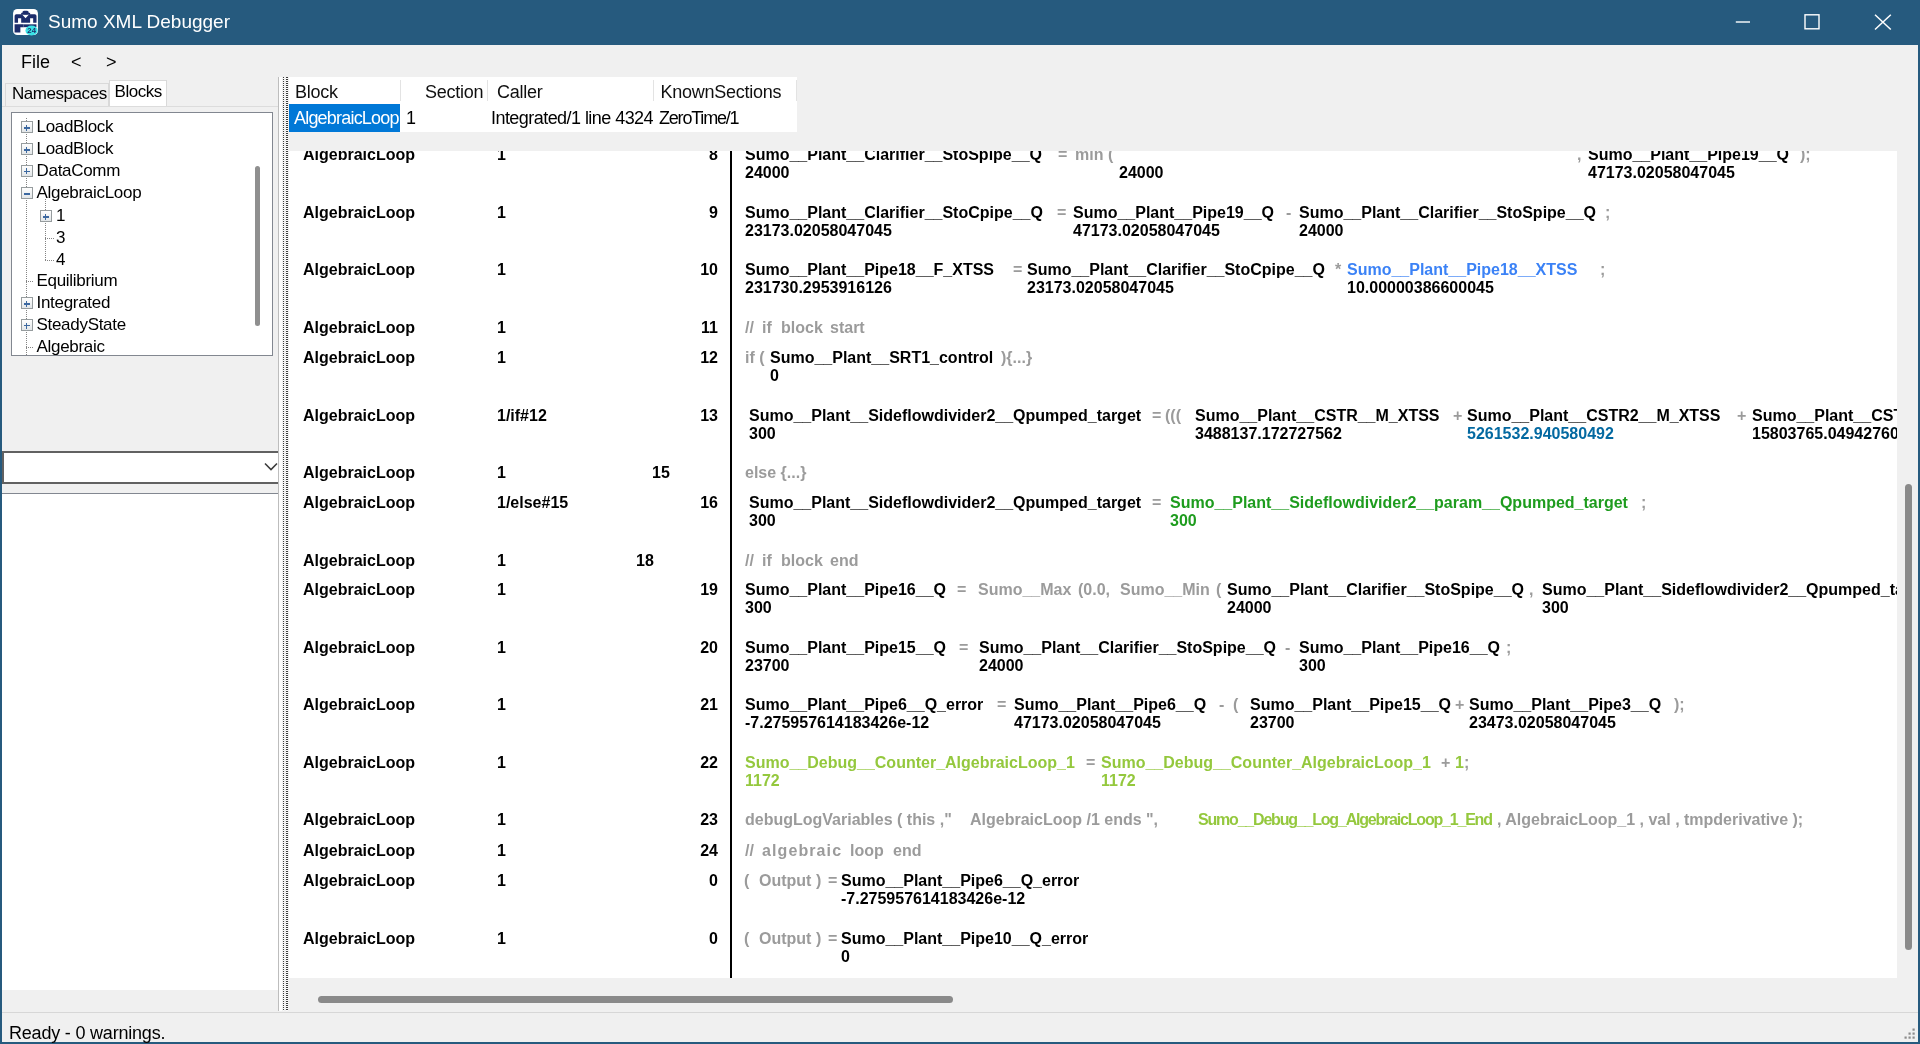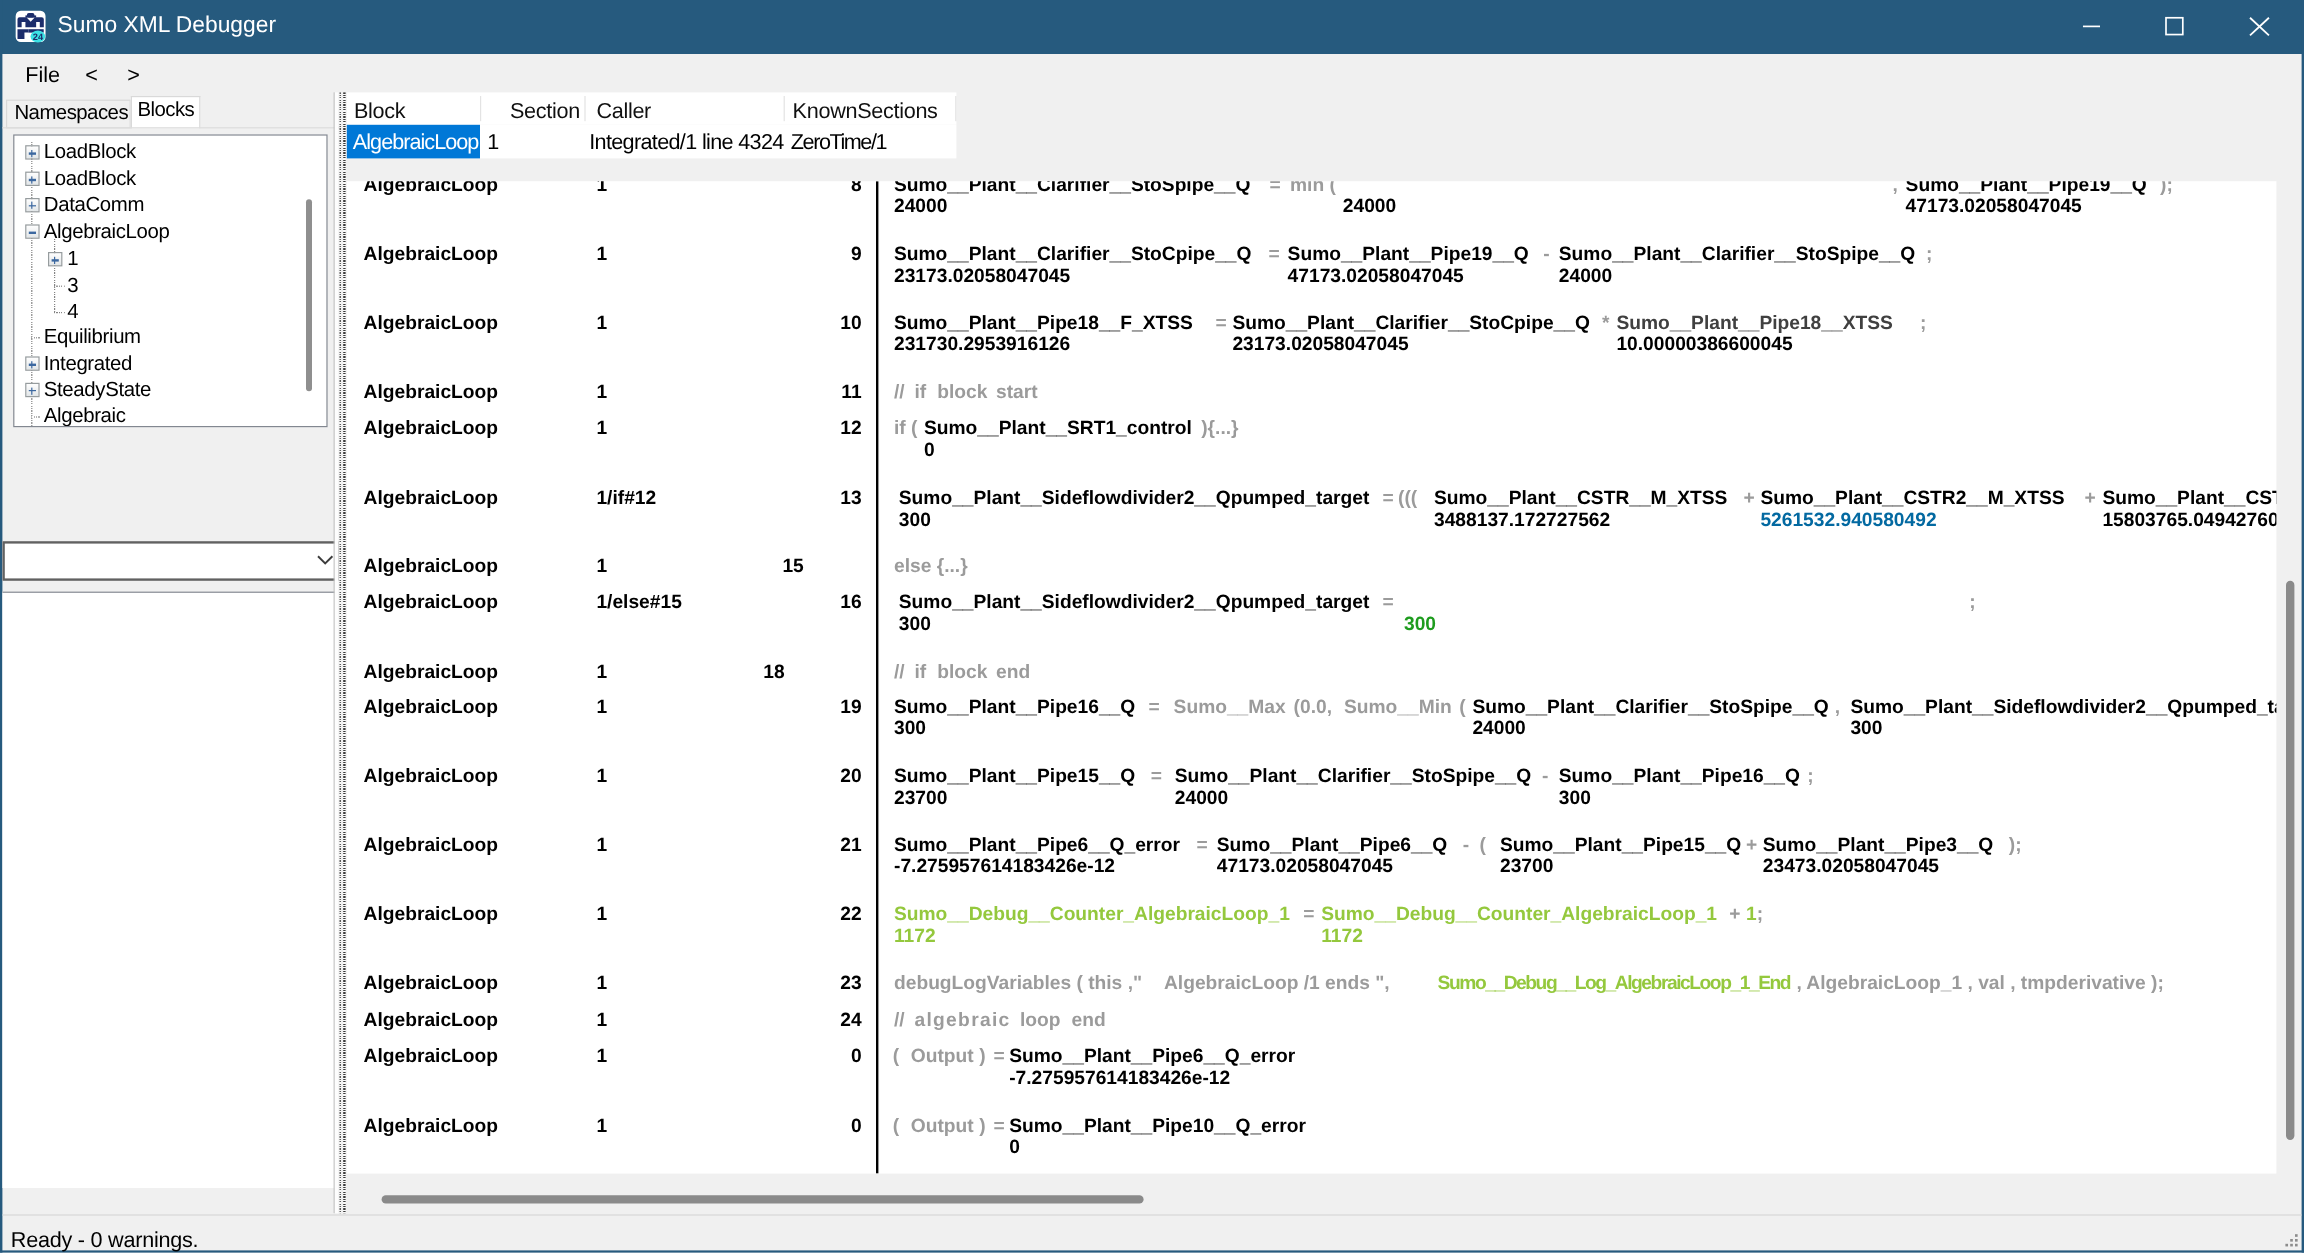--- a/index.html
+++ b/index.html
@@ -205,21 +205,21 @@
 <div class="lt" style="left:456px;top:70.9px;color:#000000">23173.02058047045</div>
 <div class="lt" style="left:784px;top:70.9px;color:#000000">47173.02058047045</div>
 <div class="lt" style="left:1010px;top:70.9px;color:#000000">24000</div>
 <div class="lt" style="left:14px;top:110.3px">AlgebraicLoop</div>
 <div class="lt" style="left:208px;top:110.3px">1</div>
 <div class="lt" style="left:347px;top:110.3px;width:82px;text-align:right">10</div>
 <div class="lt" style="left:456px;top:110.3px;color:#000000">Sumo__Plant__Pipe18__F_XTSS</div>
 <div class="lt" style="left:724px;top:110.3px;color:#9b9b9b">=</div>
 <div class="lt" style="left:738px;top:110.3px;color:#000000">Sumo__Plant__Clarifier__StoCpipe__Q</div>
 <div class="lt" style="left:1046px;top:110.3px;color:#9b9b9b">*</div>
-<div class="lt" style="left:1058px;top:110.3px;color:#404040">Sumo__Plant__Pipe18__XTSS</div>
+<div class="lt" style="left:1058px;top:110.3px;color:#3b82f6">Sumo__Plant__Pipe18__XTSS</div>
 <div class="lt" style="left:1311px;top:110.3px;color:#9b9b9b">;</div>
 <div class="lt" style="left:456px;top:128.3px;color:#000000">231730.2953916126</div>
 <div class="lt" style="left:738px;top:128.3px;color:#000000">23173.02058047045</div>
 <div class="lt" style="left:1058px;top:128.3px;color:#000000">10.00000386600045</div>
 <div class="lt" style="left:14px;top:167.9px">AlgebraicLoop</div>
 <div class="lt" style="left:208px;top:167.9px">1</div>
 <div class="lt" style="left:347px;top:167.9px;width:82px;text-align:right">11</div>
 <div class="lt" style="left:456px;top:167.9px;color:#9b9b9b">//</div>
 <div class="lt" style="left:473px;top:167.9px;color:#9b9b9b">if</div>
 <div class="lt" style="left:492px;top:167.9px;color:#9b9b9b">block</div>
@@ -248,20 +248,21 @@
 <div class="lt" style="left:1463px;top:273.6px;color:#000000">15803765.04942760</div>
 <div class="lt" style="left:14px;top:313.1px">AlgebraicLoop</div>
 <div class="lt" style="left:208px;top:313.1px">1</div>
 <div class="lt" style="left:363px;top:313.1px;width:82px;">15</div>
 <div class="lt" style="left:456px;top:313.1px;color:#9b9b9b">else {...}</div>
 <div class="lt" style="left:14px;top:343.2px">AlgebraicLoop</div>
 <div class="lt" style="left:208px;top:343.2px">1/else#15</div>
 <div class="lt" style="left:347px;top:343.2px;width:82px;text-align:right">16</div>
 <div class="lt" style="left:460px;top:343.2px;color:#000000">Sumo__Plant__Sideflowdivider2__Qpumped_target</div>
 <div class="lt" style="left:863px;top:343.2px;color:#9b9b9b">=</div>
+<div class="lt" style="left:881px;top:343.2px;color:#1e9c1e">Sumo__Plant__Sideflowdivider2__param__Qpumped_target</div>
 <div class="lt" style="left:1352px;top:343.2px;color:#9b9b9b">;</div>
 <div class="lt" style="left:460px;top:361.2px;color:#000000">300</div>
 <div class="lt" style="left:881px;top:361.2px;color:#1e9c1e">300</div>
 <div class="lt" style="left:14px;top:400.6px">AlgebraicLoop</div>
 <div class="lt" style="left:208px;top:400.6px">1</div>
 <div class="lt" style="left:347px;top:400.6px;width:82px;text-align:left">18</div>
 <div class="lt" style="left:456px;top:400.6px;color:#9b9b9b">//</div>
 <div class="lt" style="left:473px;top:400.6px;color:#9b9b9b">if</div>
 <div class="lt" style="left:492px;top:400.6px;color:#9b9b9b">block</div>
 <div class="lt" style="left:541px;top:400.6px;color:#9b9b9b">end</div>

